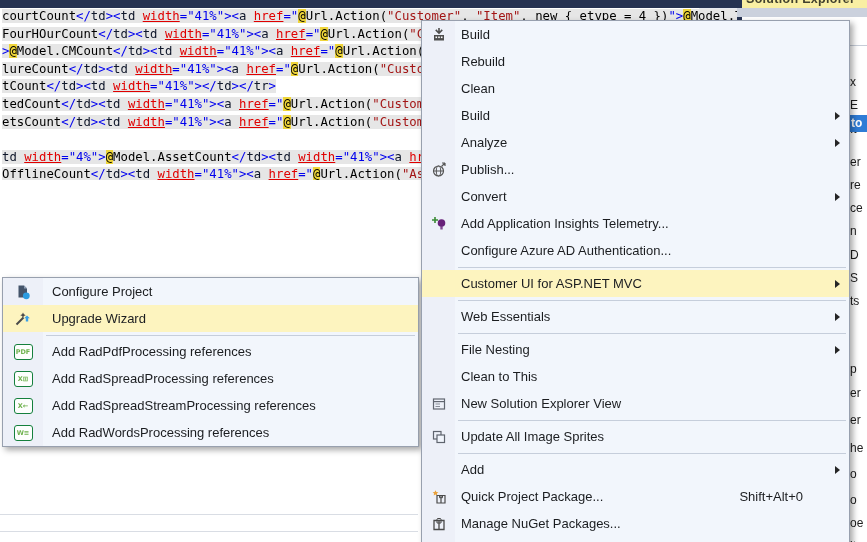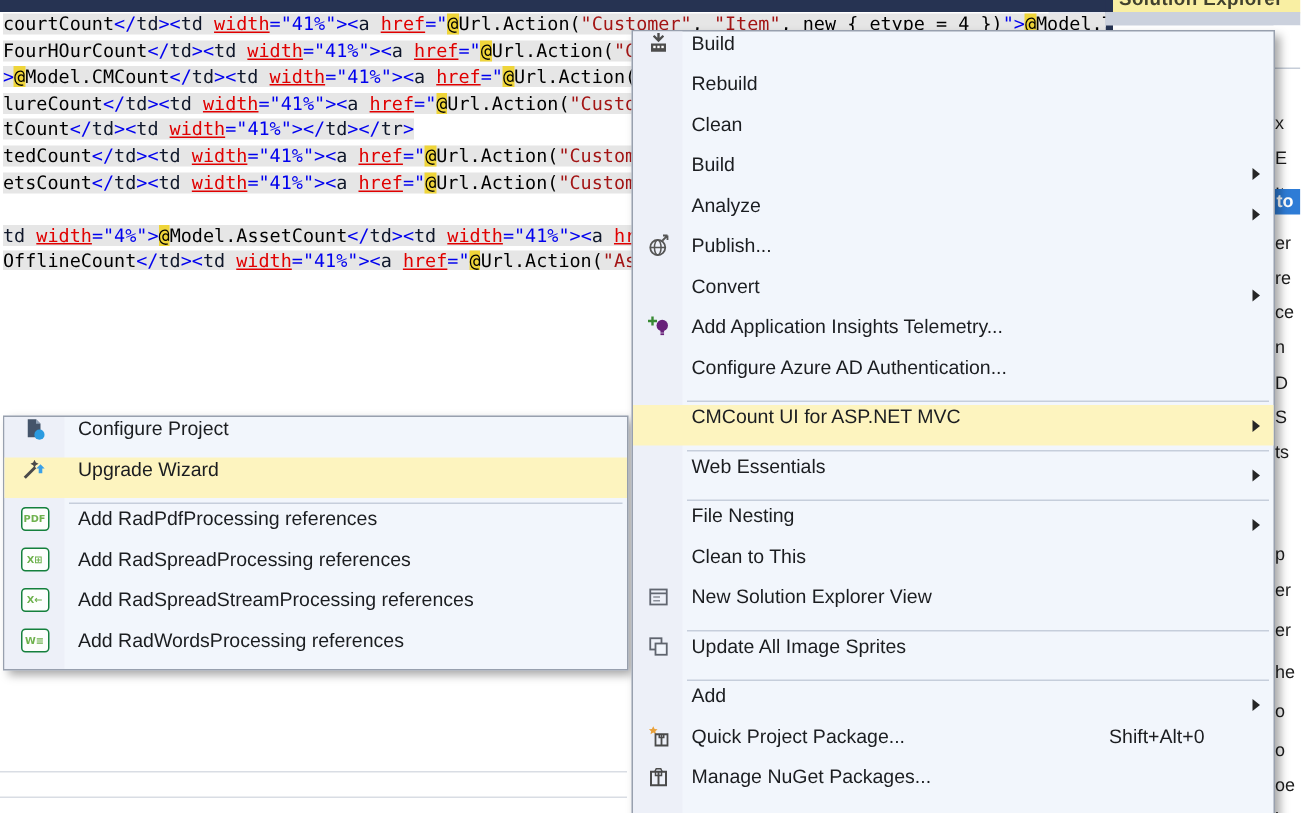--- a/index.html
+++ b/index.html
@@ -35,21 +35,21 @@
   .frag.sel{left:0;width:18px;height:17px;background:#2e7cd6;color:#fff;font-weight:bold;padding-left:2px;box-sizing:border-box;line-height:17px;}
 
   
   .menu{position:absolute;background:#f2f6fc;border:1px solid #98a0ae;
         box-shadow:3px 3px 6px rgba(0,0,0,.35);font-size:13px;}
   #context-menu{left:421px;top:20px;width:427px;height:540px;}
   #telerik-submenu{left:2px;top:277px;width:415px;height:168px;}
   .gutcol{position:absolute;left:0;top:0;bottom:0;background:#edf0f8;}
   #context-menu .gutcol{width:33px;}
   #telerik-submenu .gutcol{width:40px;}
-  .mrow{position:relative;display:flex;align-items:flex-start;height:27px;cursor:default;}
+  .mrow{position:relative;display:flex;align-items:center;height:27px;cursor:default;}
   .mrow.hl{background:#fdf4bf;}
   #context-menu .gut{width:33px;}
   #telerik-submenu .gut{width:40px;}
   .gut{display:flex;align-items:center;justify-content:center;flex:none;}
   #context-menu .lbl{padding-left:6px;}
   #telerik-submenu .lbl{padding-left:9px;}
   .lbl{flex:0 1 auto;white-space:nowrap;}
   .sc{margin-left:auto;margin-right:46px;white-space:nowrap;}
   .arr{position:absolute;right:9px;top:50%;margin-top:-4px;width:0;height:0;
        border-left:5px solid #262626;border-top:4px solid transparent;border-bottom:4px solid transparent;}
@@ -76,21 +76,21 @@
 
   <div class="sx-title">
     <span>Solution Explorer</span>
   </div>
   <div class="sx-band"></div>
   <div id="sx-strip" class="sx-strip">
     <div class="sx-line"></div>
   <span class="frag" style="top: 58px;">x</span>
       <span class="frag" style="top: 81px;">E</span>
       <span class="frag" style="top: 105px;">It</span>
-      <span class="frag sel" style="top: 109px;">to</span>
+      <span class="frag sel" style="top: 98px;">to</span>
       <span class="frag" style="top: 138px;">er</span>
       <span class="frag" style="top: 161px;">re</span>
       <span class="frag" style="top: 184px;">ce</span>
       <span class="frag" style="top: 207px;">n</span>
       <span class="frag" style="top: 231px;">D</span>
       <span class="frag" style="top: 254px;">S</span>
       <span class="frag" style="top: 277px;">ts</span>
       <span class="frag" style="top: 345px;">p</span>
       <span class="frag" style="top: 369px;">er</span>
       <span class="frag" style="top: 396px;">er</span>
@@ -209,21 +209,21 @@
         </span>
         <span class="lbl">Add Application Insights Telemetry...</span>
       </div>
       <div class="mrow">
         <span class="gut"></span>
         <span class="lbl">Configure Azure AD Authentication...</span>
       </div>
       <div class="msep"></div>
       <div class="mrow hl">
         <span class="gut"></span>
-        <span class="lbl">CMCount UI for ASP.NET MVC</span>
+        <span class="lbl">Customer UI for ASP.NET MVC</span>
         <span class="arr"></span>
       </div>
       <div class="msep"></div>
       <div class="mrow">
         <span class="gut"></span>
         <span class="lbl">Web Essentials</span>
         <span class="arr"></span>
       </div>
       <div class="msep"></div>
       <div class="mrow">

